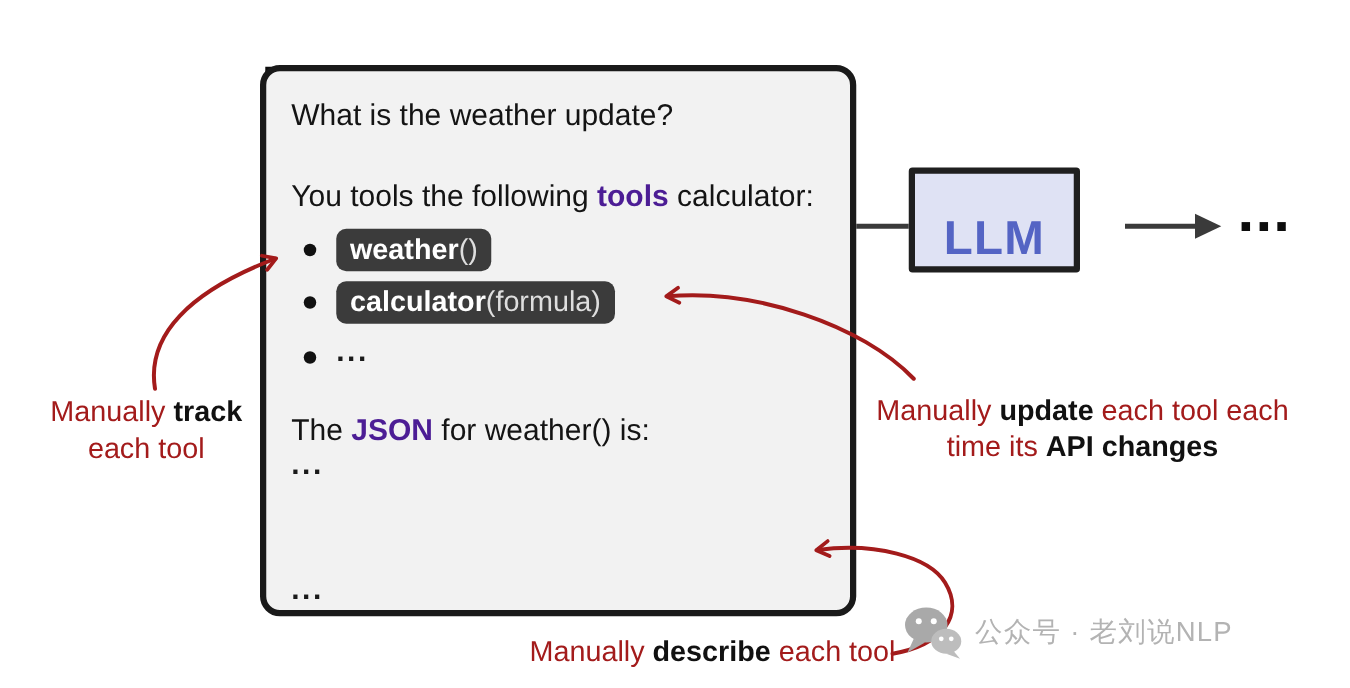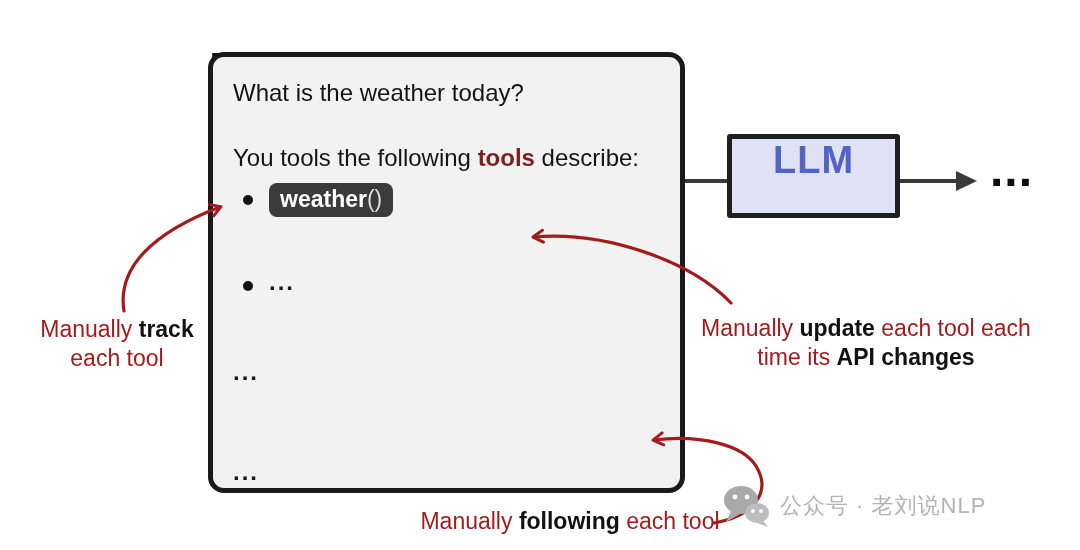--- a/index.html
+++ b/index.html
@@ -9,41 +9,41 @@
   }
   *{box-sizing:border-box; margin:0; padding:0;}
   body{background:#fff; font-family:"Liberation Sans", sans-serif;}
   .canvas{position:relative; width:1080px; height:550px; background:#fff; overflow:hidden;}
 
   .title{position:absolute; left:210px; top:5px; font-size:33px; font-weight:800; color:#0d0d0d; letter-spacing:0.5px;margin-top:41px;}
 
   .prompt-box{position:absolute; left:208px; top:52px; width:477px; height:441px;
     background:var(--box_bg); border:5px solid var(--border); border-radius:16px;}
   .pline{position:absolute; left:20px; font-size:24px; color:var(--ink); white-space:nowrap;}
-  .pline b{font-weight:700; color:#7f1d1d;}
+  .pline b{font-weight:700; color:#4c1d95;}
   .q{top:22px;}
   .tools-intro{top:87px;}
   .json1{top:274px;}
   .json2{top:374px;}
   .dots{position:absolute; left:20px; font-size:24px; font-weight:700; letter-spacing:2px; color:#1a1a1a;}
   .dots1{top:301px;}
   .dots2{top:401px;}
 
   .bullet-row{position:absolute; left:30px; display:flex; align-items:center; gap:16px; height:34px;}
   .brow1{top:126px;} .brow2{top:168px;} .brow3{top:212px;}
   .bullet-dot{width:10px; height:10px; border-radius:50%; background:#111; flex:0 0 auto;}
   .pill{background:var(--pill_bg); color:#fff; border-radius:8px; padding:2px 11px 4px;
     font-size:23px; white-space:nowrap; line-height:1.25;}
   .pill .fn{font-weight:700; color:#fff;}
   .pill .args{font-weight:400; color:#dedede;}
   .more-tools{font-size:24px; font-weight:700; letter-spacing:2px; color:#1a1a1a; transform:translateY(-4px);}
 
-  .llm-box{position:absolute; left:727px; top:134px; width:173px; height:84px;
+  .llm-box{position:absolute; left:727px; top:134px; width:137px; height:84px;
     background:var(--llm_bg); border:5px solid #1f1f1f; border-radius:3px;
-    display:flex; align-items:flex-start; justify-content:center;}
+    display:flex; align-items:flex-end; justify-content:center;}
   .llm-label{font-size:38px; font-weight:800; color:var(--llm_text); letter-spacing:1px;}
 
   .out-dots{position:absolute; left:990px; top:146px; font-size:48px; font-weight:900;
     letter-spacing:1px; line-height:1; color:#0d0d0d;}
 
   .anno{position:absolute; text-align:center; font-size:23px; line-height:29px; color:var(--red); white-space:nowrap;}
   .anno b{color:#111; font-weight:700;}
   .anno-track{left:22px; top:315px; width:190px;}
   .anno-update{left:698px; top:314px; width:336px;}
   .anno-describe{left:420px; top:507px; width:300px;}
@@ -54,35 +54,40 @@
   .wm-text{font-size:22px; color:var(--watermark); letter-spacing:1px; white-space:nowrap;}
 </style>
 </head>
 <body>
 
 <div class="canvas">
 
   <div class="title">Prompt</div>
 
   <div class="prompt-box">
-    <div class="pline q">What is the weather today?</div>
+    <div class="pline q">What is the weather update?</div>
 
-    <div class="pline tools-intro"><span>You tools the following </span><b>tools</b><span> describe:</span></div>
+    <div class="pline tools-intro"><span>You tools the following </span><b>tools</b><span> calculator:</span></div>
 
     <div class="bullet-row brow1">
       <span class="bullet-dot"></span>
       <span class="pill"><span class="fn">weather</span><span class="args">()</span></span>
     </div>
 
+    <div class="bullet-row brow2">
+      <span class="bullet-dot"></span>
+      <span class="pill"><span class="fn">calculator</span><span class="args">(formula)</span></span>
+    </div>
 
     <div class="bullet-row brow3">
       <span class="bullet-dot"></span>
       <span class="more-tools">...</span>
     </div>
 
+    <div class="pline json1"><span>The </span><b>JSON</b><span> for weather() is:</span></div>
     <div class="dots dots1">...</div>
 
     <div class="dots dots2">...</div>
   </div>
 
   <div class="llm-box">
     <span class="llm-label">LLM</span>
   </div>
 
   <div class="out-dots">...</div>
@@ -108,21 +113,21 @@
     <span>Manually </span><b>track</b><br>
     <span>each tool</span>
   </div>
 
   <div class="anno anno-update">
     <span>Manually </span><b>update</b><span> each tool each</span><br>
     <span>time its </span><b>API changes</b>
   </div>
 
   <div class="anno anno-describe">
-    <span>Manually </span><b>following</b><span> each tool</span>
+    <span>Manually </span><b>describe</b><span> each tool</span>
   </div>
 
   <div class="watermark">
     <svg width="48" height="45" viewBox="0 0 48 45" xmlns="http://www.w3.org/2000/svg">
       <ellipse cx="19" cy="17" rx="17" ry="14" fill="#a9a9a9"></ellipse>
       <polygon points="9,28 4,39 18,31" fill="#a9a9a9"></polygon>
       <circle cx="13" cy="14" r="2.4" fill="#fff"></circle>
       <circle cx="25" cy="14" r="2.4" fill="#fff"></circle>
       <ellipse cx="35" cy="30" rx="12" ry="10" fill="#bdbdbd"></ellipse>
       <polygon points="41,38 46,44 35,40" fill="#bdbdbd"></polygon>

